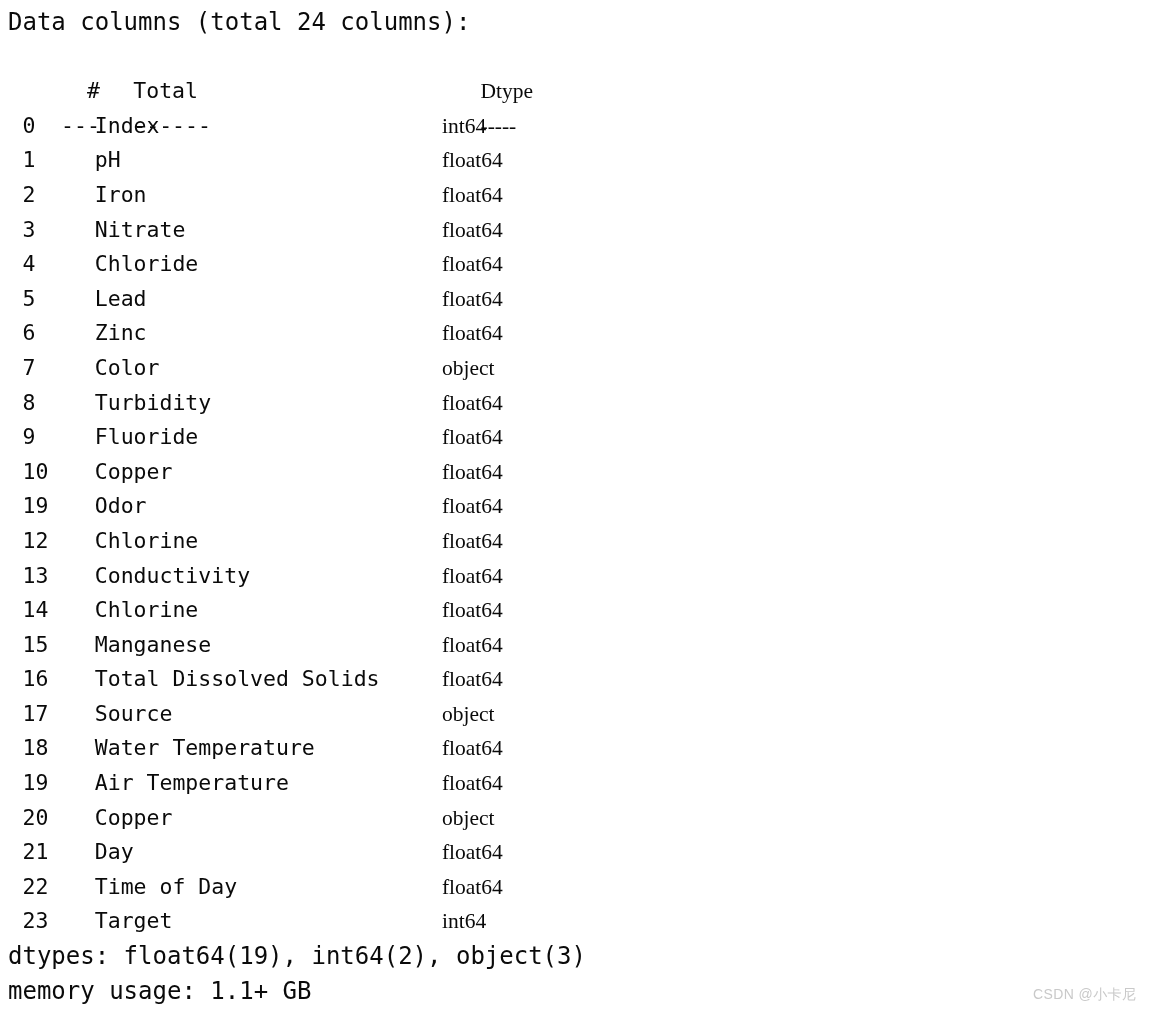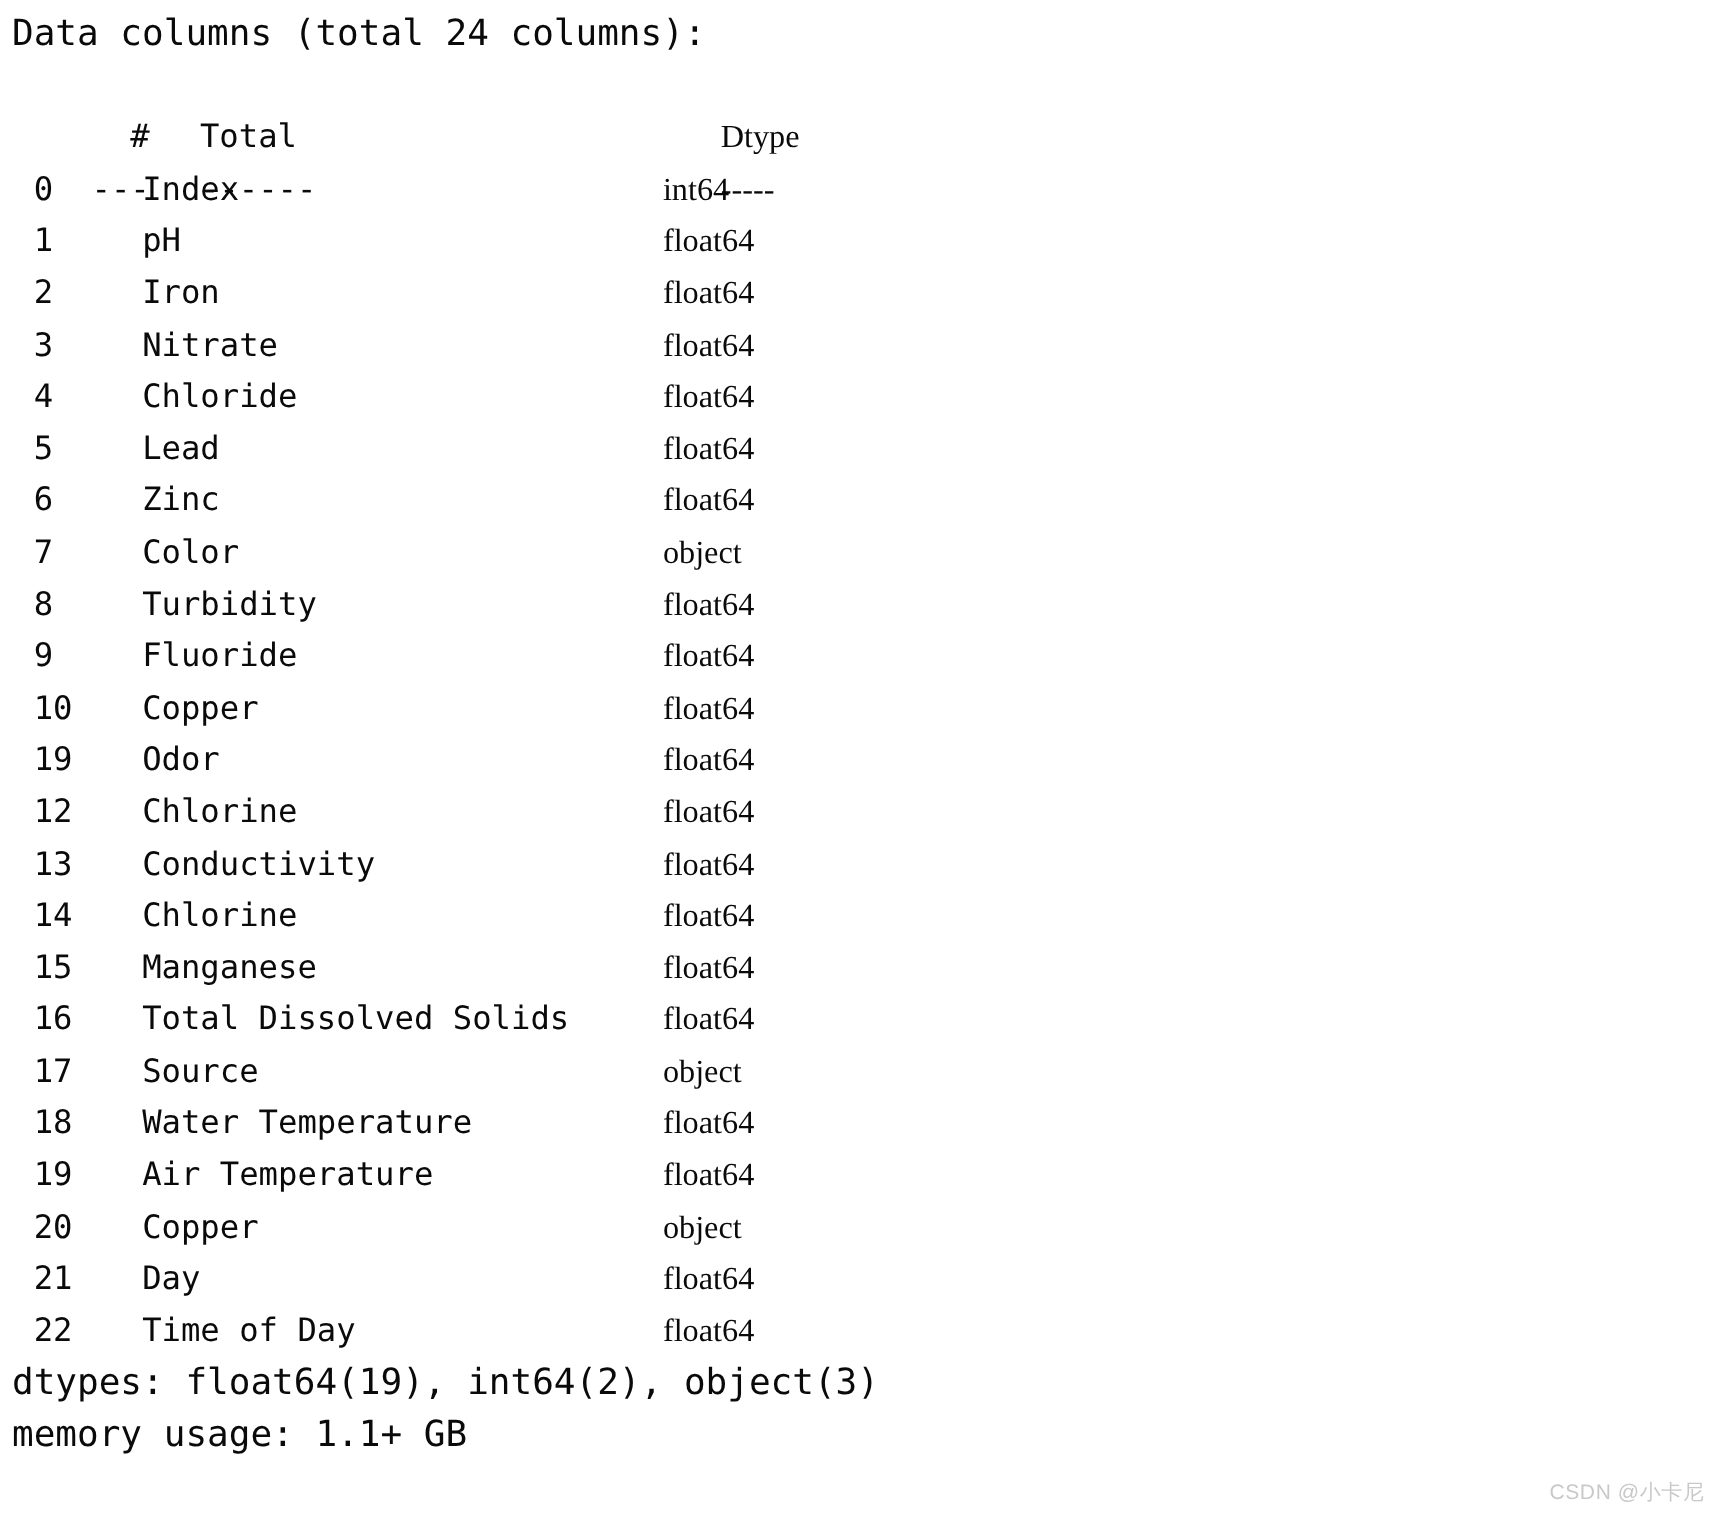--- a/index.html
+++ b/index.html
@@ -99,20 +99,21 @@
       <div class="row"><span class="cell c-lead"> </span><span class="cell c-num">13</span><span class="cell c-gap"> </span><span class="cell c-name">Conductivity</span><span class="cell c-dtype">float64</span></div>
       <div class="row"><span class="cell c-lead"> </span><span class="cell c-num">14</span><span class="cell c-gap"> </span><span class="cell c-name">Chlorine</span><span class="cell c-dtype">float64</span></div>
       <div class="row"><span class="cell c-lead"> </span><span class="cell c-num">15</span><span class="cell c-gap"> </span><span class="cell c-name">Manganese</span><span class="cell c-dtype">float64</span></div>
       <div class="row"><span class="cell c-lead"> </span><span class="cell c-num">16</span><span class="cell c-gap"> </span><span class="cell c-name">Total Dissolved Solids</span><span class="cell c-dtype">float64</span></div>
       <div class="row"><span class="cell c-lead"> </span><span class="cell c-num">17</span><span class="cell c-gap"> </span><span class="cell c-name">Source</span><span class="cell c-dtype">object</span></div>
       <div class="row"><span class="cell c-lead"> </span><span class="cell c-num">18</span><span class="cell c-gap"> </span><span class="cell c-name">Water Temperature</span><span class="cell c-dtype">float64</span></div>
       <div class="row"><span class="cell c-lead"> </span><span class="cell c-num">19</span><span class="cell c-gap"> </span><span class="cell c-name">Air Temperature</span><span class="cell c-dtype">float64</span></div>
       <div class="row"><span class="cell c-lead"> </span><span class="cell c-num">20</span><span class="cell c-gap"> </span><span class="cell c-name">Copper</span><span class="cell c-dtype">object</span></div>
       <div class="row"><span class="cell c-lead"> </span><span class="cell c-num">21</span><span class="cell c-gap"> </span><span class="cell c-name">Day</span><span class="cell c-dtype">float64</span></div>
       <div class="row"><span class="cell c-lead"> </span><span class="cell c-num">22</span><span class="cell c-gap"> </span><span class="cell c-name">Time of Day</span><span class="cell c-dtype">float64</span></div>
+      <div class="row"><span class="cell c-lead"> </span><span class="cell c-num">23</span><span class="cell c-gap"> </span><span class="cell c-name">Target</span><span class="cell c-dtype">int64</span></div>
     </div>
 
   <div class="line">dtypes: float64(19), int64(2), object(3)</div>
 
   <div class="line">memory usage: 1.1+ GB</div>
 
 </div>
 
 <div class="watermark">CSDN @小卡尼</div>
 

